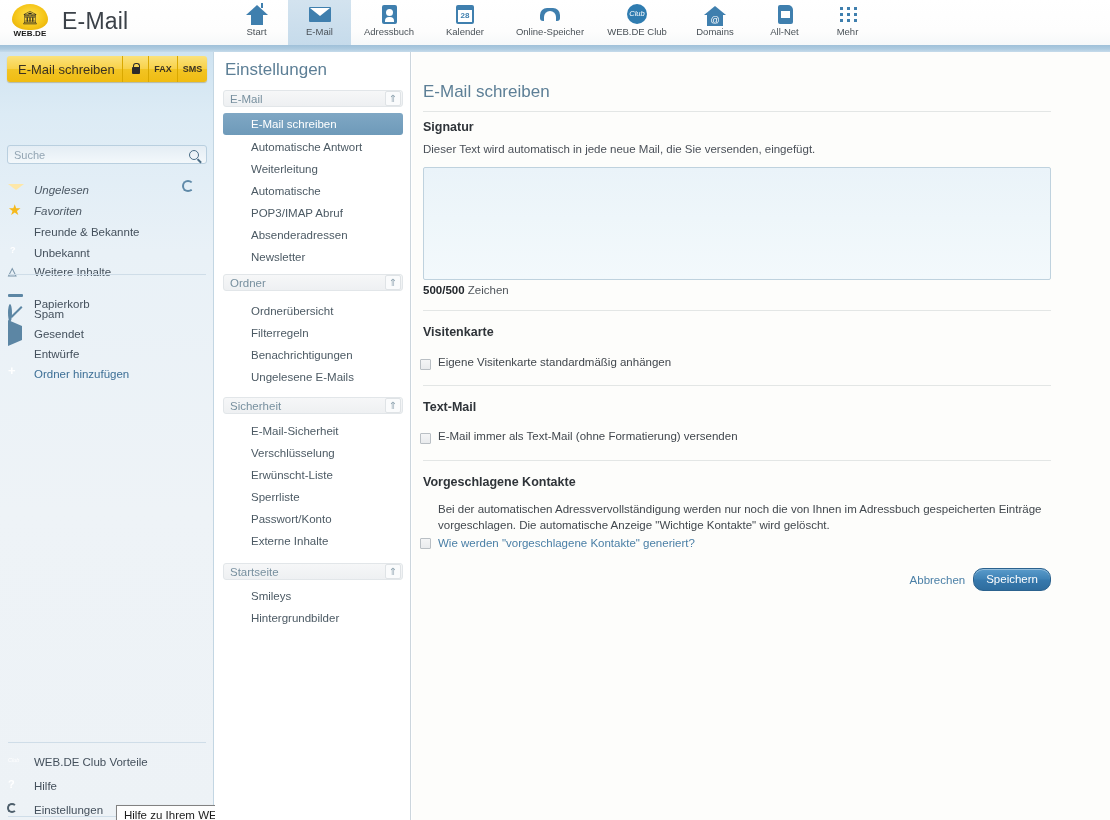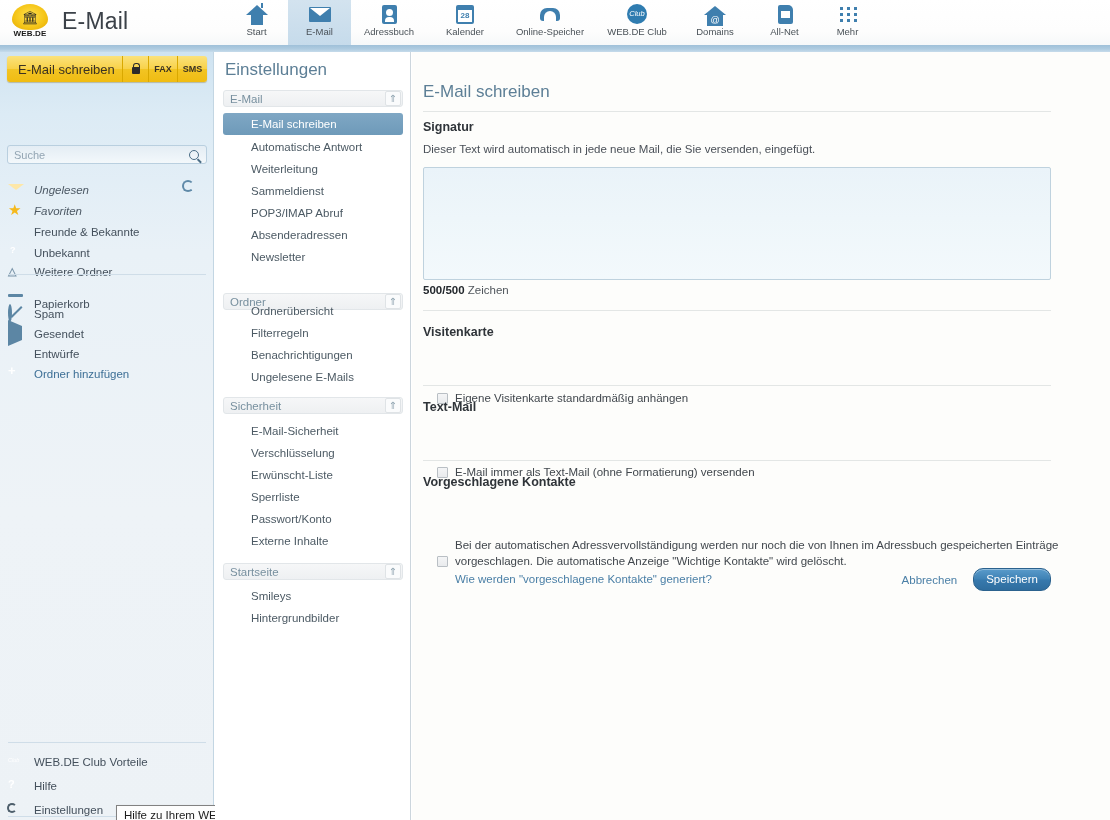--- a/index.html
+++ b/index.html
@@ -215,30 +215,30 @@
     position:absolute; left:11px; top:115px; width:628px; height:113px;
     background:linear-gradient(to bottom,#eaf3f9 0%,#eef6fa 45%,#f3f9fc 100%);
     border:1px solid #bfd2de; border-radius:2px;
     resize:none; outline:none;
     font-family:"Liberation Sans",sans-serif; font-size:11.5px; color:#33383d;
     padding:5px 6px;
   }
   #sig-count{ position:absolute; left:11px; top:232px; font-size:11.5px; color:#50565c; }
   #sig-count b{ color:#22272c; }
 
-  .chk-row{ position:absolute; left:25px; display:flex; align-items:center;margin-top:36px; }
+  .chk-row{ position:absolute; left:8px; display:flex; align-items:flex-end; }
   .chk{
     width:11px;height:11px;flex:none;margin-top:1px;margin-right:7px;
     background:linear-gradient(to bottom,#f4f5f6,#e9ebed);
     border:1px solid #b9bfc4; border-radius:1px; cursor:pointer;
   }
   .chk-label{ font-size:11.5px; color:#41474d; line-height:16px; }
   .inline-link{ color:#4a7fa6; font-size:11.5px; text-decoration:none; cursor:pointer; }
 
-  #btn-row{ position:absolute; right:59px; top:516px; display:flex; align-items:center; gap:16px; }
+  #btn-row{ position:absolute; right:59px; top:516px; display:flex; align-items:center; gap:8px; }
   #cancel-btn{ font-size:11.5px; color:#4a7fa6; cursor:pointer; }
   #save-btn{
     background:linear-gradient(to bottom,#5a9bcb 0%,#3f82b5 48%,#3779ad 52%,#2f6d9e 100%);
     border:1px solid #2b628e; border-radius:10px;
     color:#ffffff; font-size:11.5px; padding:4px 12px 5px 12px; cursor:pointer;
     box-shadow:inset 0 1px 0 rgba(255,255,255,.35);
   }
 </style>
 </head>
 <body>
@@ -354,21 +354,21 @@
   <div class="folder" style="top:166px">
     <span class="fi"><span class="ic-env2"></span></span>
     <span class="fl">Freunde &amp; Bekannte</span>
   </div>
   <div class="folder" style="top:187px">
     <span class="fi"><span class="ic-env3"></span></span>
     <span class="fl">Unbekannt</span>
   </div>
   <div class="folder" style="top:206px">
     <span class="fi"><span class="ic-chevup">△</span></span>
-    <span class="fl">Weitere Ordner</span>
+    <span class="fl">Weitere Inhalte</span>
   </div>
   <div class="sb-divider" style="top:222px"></div>
 
   <div class="folder" style="top:238px">
     <span class="fi"><span class="ic-trash"></span></span>
     <span class="fl">Papierkorb</span>
   </div>
   <div class="folder" style="top:248px">
     <span class="fi"><span class="ic-ban"></span></span>
     <span class="fl">Spam</span>
@@ -415,33 +415,33 @@
   <div class="nav-link sel" style="top:61px">
       <span>E-Mail schreiben</span>
     </div>
   <div class="nav-link" style="top:84px">
       <span>Automatische Antwort</span>
     </div>
   <div class="nav-link" style="top:106px">
       <span>Weiterleitung</span>
     </div>
   <div class="nav-link" style="top:128px">
-      <span>Sammeldienst</span>
+      <span>Automatische</span>
     </div>
   <div class="nav-link" style="top:150px">
       <span>POP3/IMAP Abruf</span>
     </div>
   <div class="nav-link" style="top:172px">
       <span>Absenderadressen</span>
     </div>
   <div class="nav-link" style="top:194px">
       <span>Newsletter</span>
     </div>
 
-  <div class="sec-head" style="top:241px">
+  <div class="sec-head" style="top:222px">
     <span class="sh-label">Ordner</span>
     <span class="sh-toggle">⇑</span>
   </div>
   <div class="nav-link" style="top:248px">
       <span>Ordnerübersicht</span>
     </div>
   <div class="nav-link" style="top:270px">
       <span>Filterregeln</span>
     </div>
   <div class="nav-link" style="top:292px">

